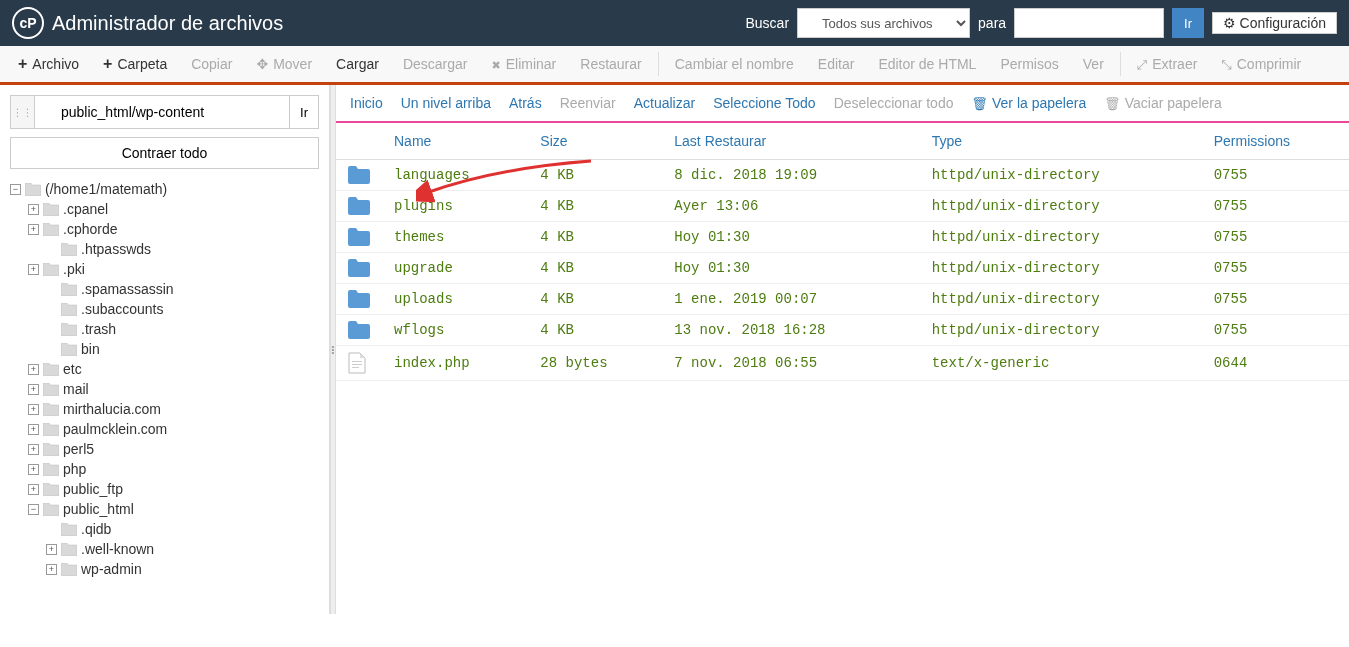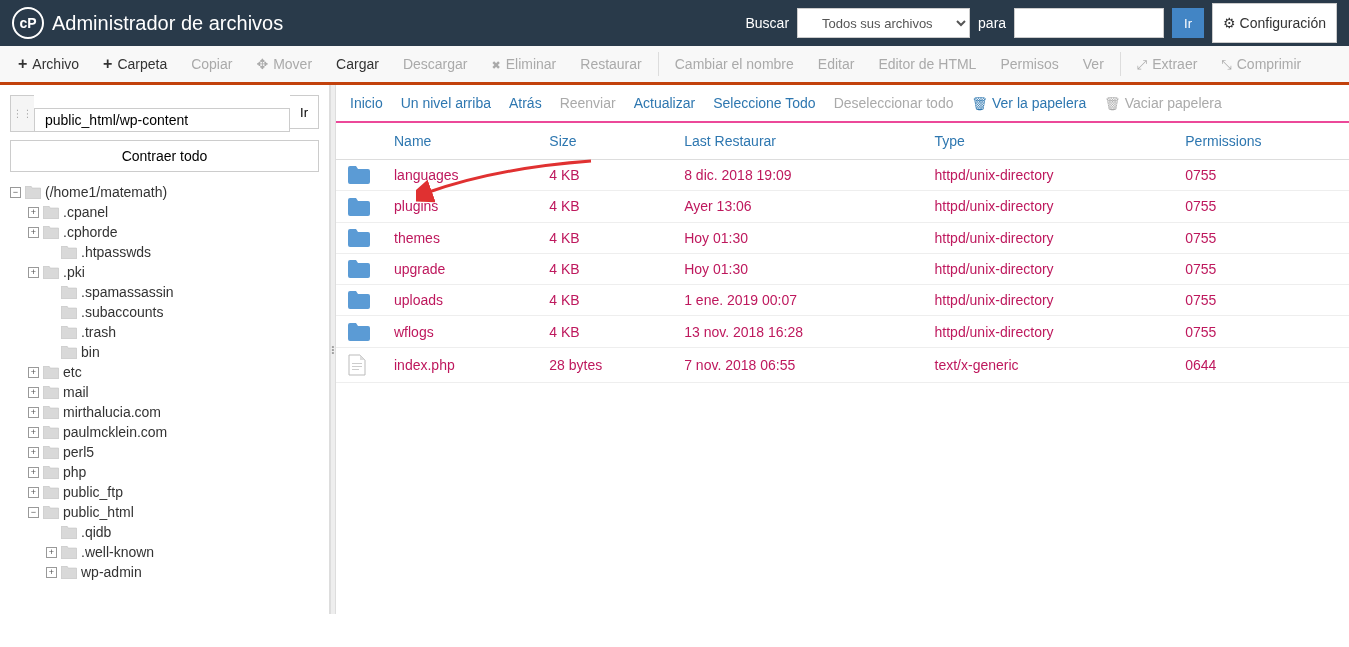--- a/index.html
+++ b/index.html
@@ -6,53 +6,53 @@
 body { font-family: -apple-system, BlinkMacSystemFont, "Segoe UI", Arial, sans-serif; font-size: 14px; color: #333; background: #fff; overflow: hidden; }
 
 .header { background: #293a4a; color: #fff; height: 46px; display: flex; align-items: center; padding: 0 12px; }
 .logo { display: flex; align-items: center; gap: 8px; font-size: 20px; font-weight: 300; }
 .logo-icon { width: 32px; height: 32px; border: 2px solid #fff; border-radius: 50%; display: flex; align-items: center; justify-content: center; font-weight: bold; font-size: 14px; }
 .header-right { margin-left: auto; display: flex; align-items: center; gap: 8px; }
 .header-right span { font-size: 14px; }
 .search-select { background: #fff; color: #555; border: 1px solid #ccc; padding: 5px 20px; font-size: 13px; height: 30px; cursor: pointer; }
 .search-input { background: #fff; border: 1px solid #ccc; padding: 5px 8px; height: 30px; width: 150px; }
 .btn-go { background: #4285c5; color: #fff; border: none; padding: 6px 12px; height: 30px; cursor: pointer; font-size: 13px; }
-.btn-config { background: #fff; color: #333; border: 1px solid #ccc; padding: 1px 10px; height: 40px; cursor: pointer; font-size: 13px; display: flex; align-items: center; gap: 4px; }
+.btn-config { background: #fff; color: #333; border: 1px solid #ccc; padding: 1px 10px; height: 22px; cursor: pointer; font-size: 13px; display: flex; align-items: center; gap: 4px; }
 
 .toolbar { background: #f8f8f8; border-bottom: 3px solid #c2410c; display: flex; flex-wrap: wrap; padding: 0 6px; min-height: 36px; }
 .toolbar-btn { padding: 9px 12px; color: #333; cursor: pointer; display: flex; align-items: center; gap: 5px; font-size: 14px; background: none; border: none; }
 .toolbar-btn.disabled { color: #aaa; cursor: not-allowed; }
 .toolbar-sep { width: 1px; background: #ddd; margin: 6px 4px; height: 24px; }
 
 .main { display: flex; height: calc(100vh - 118px); }
 .sidebar { width: 330px; border-right: 1px solid #ddd; display: flex; flex-direction: column; padding: 10px; }
 .path-row { display: flex; gap: 0; margin-bottom: 8px; }
 .path-drag { width: 24px; border: 1px solid #ccc; border-right: none; background: #f5f5f5; cursor: move; display: flex; align-items: center; justify-content: center; color: #aaa; font-size: 10px; }
-.path-input { flex: 1; border: 1px solid #ccc; padding: 6px 10px; font-size: 14px; height: 24px; margin-top: 13px; }
+.path-input { flex: 1; border: 1px solid #ccc; padding: 6px 26px; font-size: 14px; height: 34px; }
 .path-go { border: 1px solid #ccc; border-left: none; background: #fff; padding: 0 10px; height: 34px; cursor: pointer; font-size: 13px; }
 .collapse-btn { border: 1px solid #ccc; background: #fff; padding: 7px; text-align: center; cursor: pointer; font-size: 14px; margin-bottom: 10px; }
 .tree { flex: 1; overflow: auto; font-size: 14px; }
 .tree-node { display: flex; align-items: center; gap: 4px; padding: 2px 0; cursor: pointer; white-space: nowrap; }
 .tree-toggle { width: 11px; height: 11px; border: 1px solid #999; display: flex; align-items: center; justify-content: center; font-size: 9px; line-height: 1; background: #fff; color: #555; flex-shrink: 0; }
 .tree-toggle.empty { border: none; }
 .tree-folder { width: 16px; height: 13px; flex-shrink: 0; }
 .tree-label { color: #333; }
 .tree-children { padding-left: 18px; }
 
 .content { flex: 1; display: flex; flex-direction: column; overflow: hidden; }
 .content-toolbar { background: #fff; border-bottom: 2px solid #ec4899; padding: 10px 14px; display: flex; gap: 18px; flex-wrap: wrap; align-items: center; }
 .content-link { color: #2e77b0; cursor: pointer; font-size: 14px; text-decoration: none; }
 .content-link.disabled { color: #aaa; cursor: default; }
 .content-link.icon-link { display: flex; align-items: center; gap: 4px; }
 
 .table-wrap { flex: 1; overflow: auto; position: relative; }
 .file-table { width: 100%; border-collapse: collapse; }
 .file-table th { text-align: left; padding: 10px 12px; color: #2e77b0; font-weight: 400; border-bottom: 1px solid #ddd; cursor: pointer; font-size: 14px; background: #fff; }
 .file-table th:first-child { width: 36px; }
-.file-table td { padding: 6px 12px; border-bottom: 1px solid #eee; font-size: 14px; color: #be185d; }
+.file-table td { padding: 6px 12px; border-bottom: 1px solid #eee; font-size: 14px; color: #4d7c0f; font-family: Liberation Mono, monospace; }
 .folder-icon { width: 22px; height: 18px; display: inline-block; vertical-align: middle; }
 .file-icon { width: 18px; height: 22px; display: inline-block; vertical-align: middle; }
 
 .arrow-annotation { position: absolute; pointer-events: none; z-index: 100; }
 
 .splitter { width: 6px; background: #eee; cursor: col-resize; display: flex; align-items: center; justify-content: center; border-left: 1px solid #ddd; border-right: 1px solid #ddd; }
 .splitter-dots { color: #999; font-size: 8px; line-height: 3px; }
 
 .gear-icon::before { content: "⚙"; font-size: 14px; }
 .plus-icon::before { content: "+"; font-weight: bold; font-size: 16px; }

